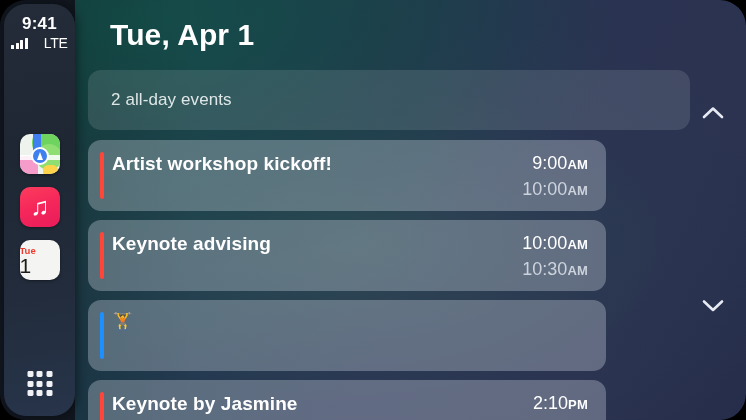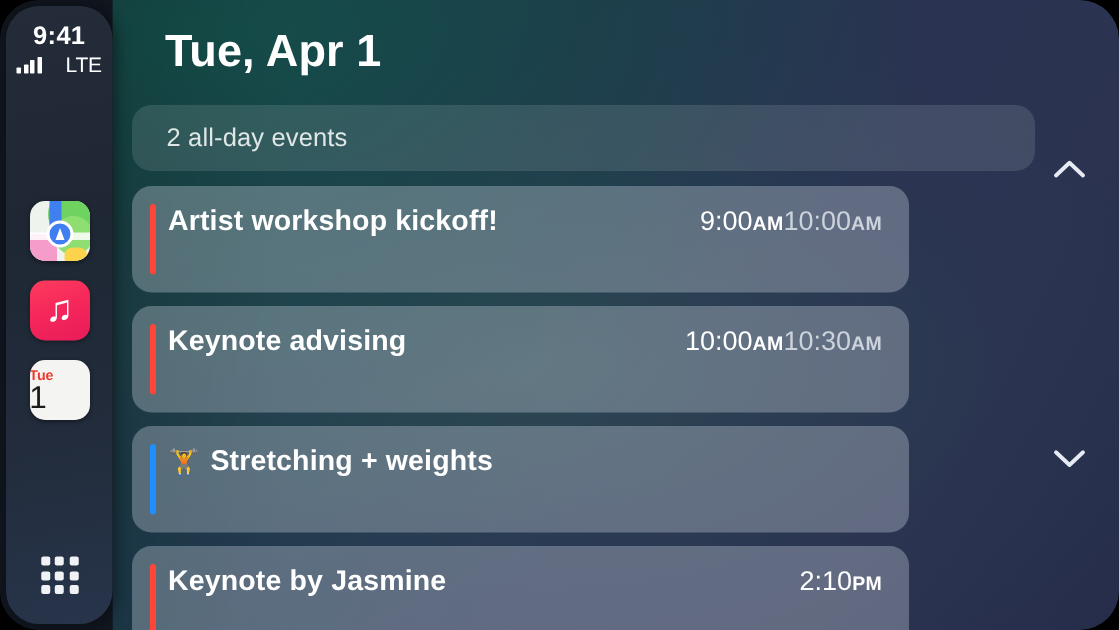--- a/index.html
+++ b/index.html
@@ -144,21 +144,21 @@
     margin-left:22px;
   }
 
   #scroller {
     position:absolute; left:13px; top:70px;
     width:602px; height:350px;
     z-index:2;
   }
 
   .allday-pill {
-    width:602px; height:44px;
+    width:602px; height:60px;
     border-radius:13px;
     background:rgba(230,240,240,.13);
     display:flex; align-items:center;
     padding-left:23px;
     margin-bottom:10px;
   }
   .allday-pill span {
     color:#dfe6e6; font-size:17px; font-weight:500; letter-spacing:.1px;
   }
 
@@ -177,21 +177,21 @@
   }
   .event-title {
     position:absolute; left:24px; top:13px;
     color:#ffffff; font-size:19px; font-weight:700; letter-spacing:.1px;
     display:flex; align-items:center; gap:7px;
     white-space:nowrap;
   }
   .event-emoji { font-size:17px; line-height:1; }
   .event-times {
     position:absolute; right:18px; top:11px;
-    display:flex; align-items:flex-end;
+    display:flex; flex-direction:column; align-items:flex-end;
   }
   .time-start {
     color:#ffffff; font-size:18px; font-weight:500; line-height:25px;
     white-space:nowrap;
   }
   .time-end {
     color:#ccd3dd; font-size:18px; font-weight:500; line-height:25px;
     white-space:nowrap;
   }
   .mer { font-size:13px; font-weight:700; letter-spacing:.2px; }
@@ -302,21 +302,20 @@
           <div class="time-end">
             <span>10:30</span><span class="mer">AM</span>
           </div>
         </div>
       </div>
 
       <div class="event-row">
         <span class="event-bar" style="background: rgb(30, 143, 255);"></span>
         <div class="event-title">
           <span class="event-emoji">🏋️</span>
-          <span>Stretching + weights</span>
         </div>
       </div>
 
       <div class="event-row">
         <span class="event-bar" style="background: rgb(255, 70, 56);"></span>
         <div class="event-title">
 
           <span>Keynote by Jasmine</span>
         </div>
         <div class="event-times">

